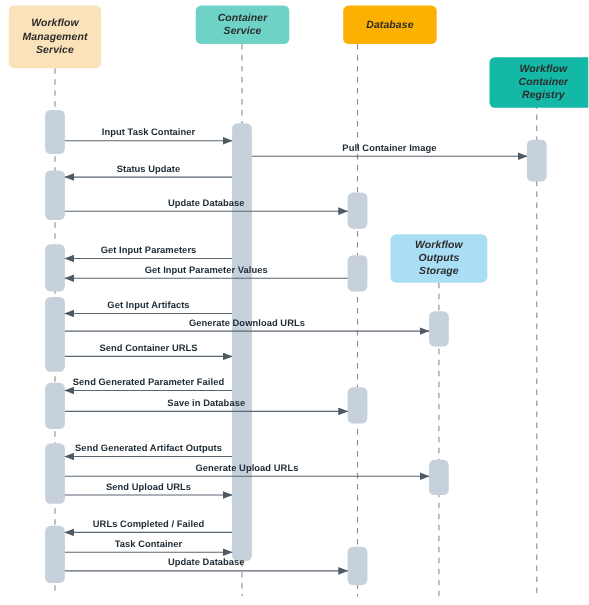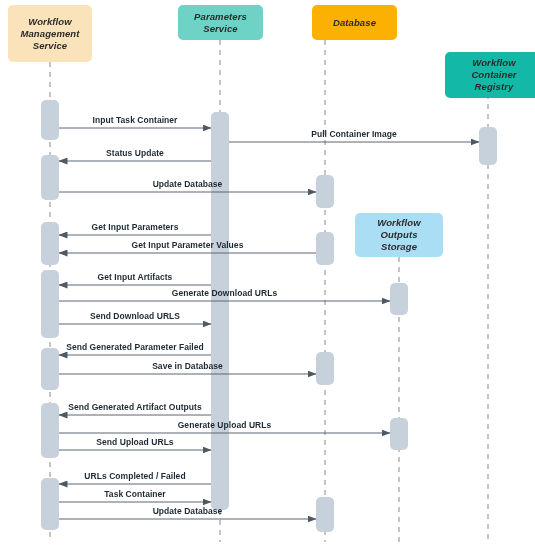--- a/index.html
+++ b/index.html
@@ -98,35 +98,35 @@
         <line x1="211" x2="59" y1="415" y2="415" stroke="#5a6670" stroke-width="1" marker-end="url(#arrowhead)"></line>
         <line x1="59" x2="390" y1="433" y2="433" stroke="#5a6670" stroke-width="1" marker-end="url(#arrowhead)"></line>
         <line x1="59" x2="211" y1="450" y2="450" stroke="#5a6670" stroke-width="1" marker-end="url(#arrowhead)"></line>
         <line x1="211" x2="59" y1="484" y2="484" stroke="#5a6670" stroke-width="1" marker-end="url(#arrowhead)"></line>
         <line x1="59" x2="211" y1="502" y2="502" stroke="#5a6670" stroke-width="1" marker-end="url(#arrowhead)"></line>
         <line x1="59" x2="316" y1="519" y2="519" stroke="#5a6670" stroke-width="1" marker-end="url(#arrowhead)"></line>
       </g>
   </svg>
   <div id="actors-layer">
       <div class="actor-box" style="left: 8px; top: 5px; width: 84px; height: 57px; background: rgb(250, 227, 186);">Workflow Management Service</div>
-      <div class="actor-box" style="left: 178px; top: 5px; width: 85px; height: 35px; background: rgb(110, 211, 198);">Parameters Service</div>
+      <div class="actor-box" style="left: 178px; top: 5px; width: 85px; height: 35px; background: rgb(110, 211, 198);">Container Service</div>
       <div class="actor-box" style="left: 283px; top: 5px; width: 85px; height: 35px; background: rgb(252, 176, 1); margin-left: 29px;">Database</div>
       <div class="actor-box" style="left: 355px; top: 213px; width: 88px; height: 44px; background: rgb(170, 222, 245);">Workflow Outputs Storage</div>
       <div class="actor-box" style="left: 445px; top: 52px; width: 98px; height: 46px; background: #14b8a6;">Workflow Container Registry</div>
     </div>
   <div id="labels-layer">
       <div class="msg-label" style="left: 135px; top: 115px;">Input Task Container</div>
       <div class="msg-label" style="left: 354px; top: 129px;">Pull Container Image</div>
       <div class="msg-label" style="left: 135px; top: 148px;">Status Update</div>
       <div class="msg-label" style="left: 187.5px; top: 179px;">Update Database</div>
       <div class="msg-label" style="left: 135px; top: 222px;">Get Input Parameters</div>
       <div class="msg-label" style="left: 187.5px; top: 240px;">Get Input Parameter Values</div>
       <div class="msg-label" style="left: 135px; top: 272px;">Get Input Artifacts</div>
       <div class="msg-label" style="left: 224.5px; top: 288px;">Generate Download URLs</div>
-      <div class="msg-label" style="left: 135px; top: 311px;">Send Download URLS</div>
+      <div class="msg-label" style="left: 135px; top: 311px;">Send Container URLS</div>
       <div class="msg-label" style="left: 135px; top: 342px;">Send Generated Parameter Failed</div>
       <div class="msg-label" style="left: 187.5px; top: 361px;">Save in Database</div>
       <div class="msg-label" style="left: 135px; top: 402px;">Send Generated Artifact Outputs</div>
       <div class="msg-label" style="left: 224.5px; top: 420px;">Generate Upload URLs</div>
       <div class="msg-label" style="left: 135px; top: 437px;">Send Upload URLs</div>
       <div class="msg-label" style="left: 135px; top: 471px;">URLs Completed / Failed</div>
       <div class="msg-label" style="left: 135px; top: 489px;">Task Container</div>
       <div class="msg-label" style="left: 187.5px; top: 506px;">Update Database</div>
     </div>
 </div>

